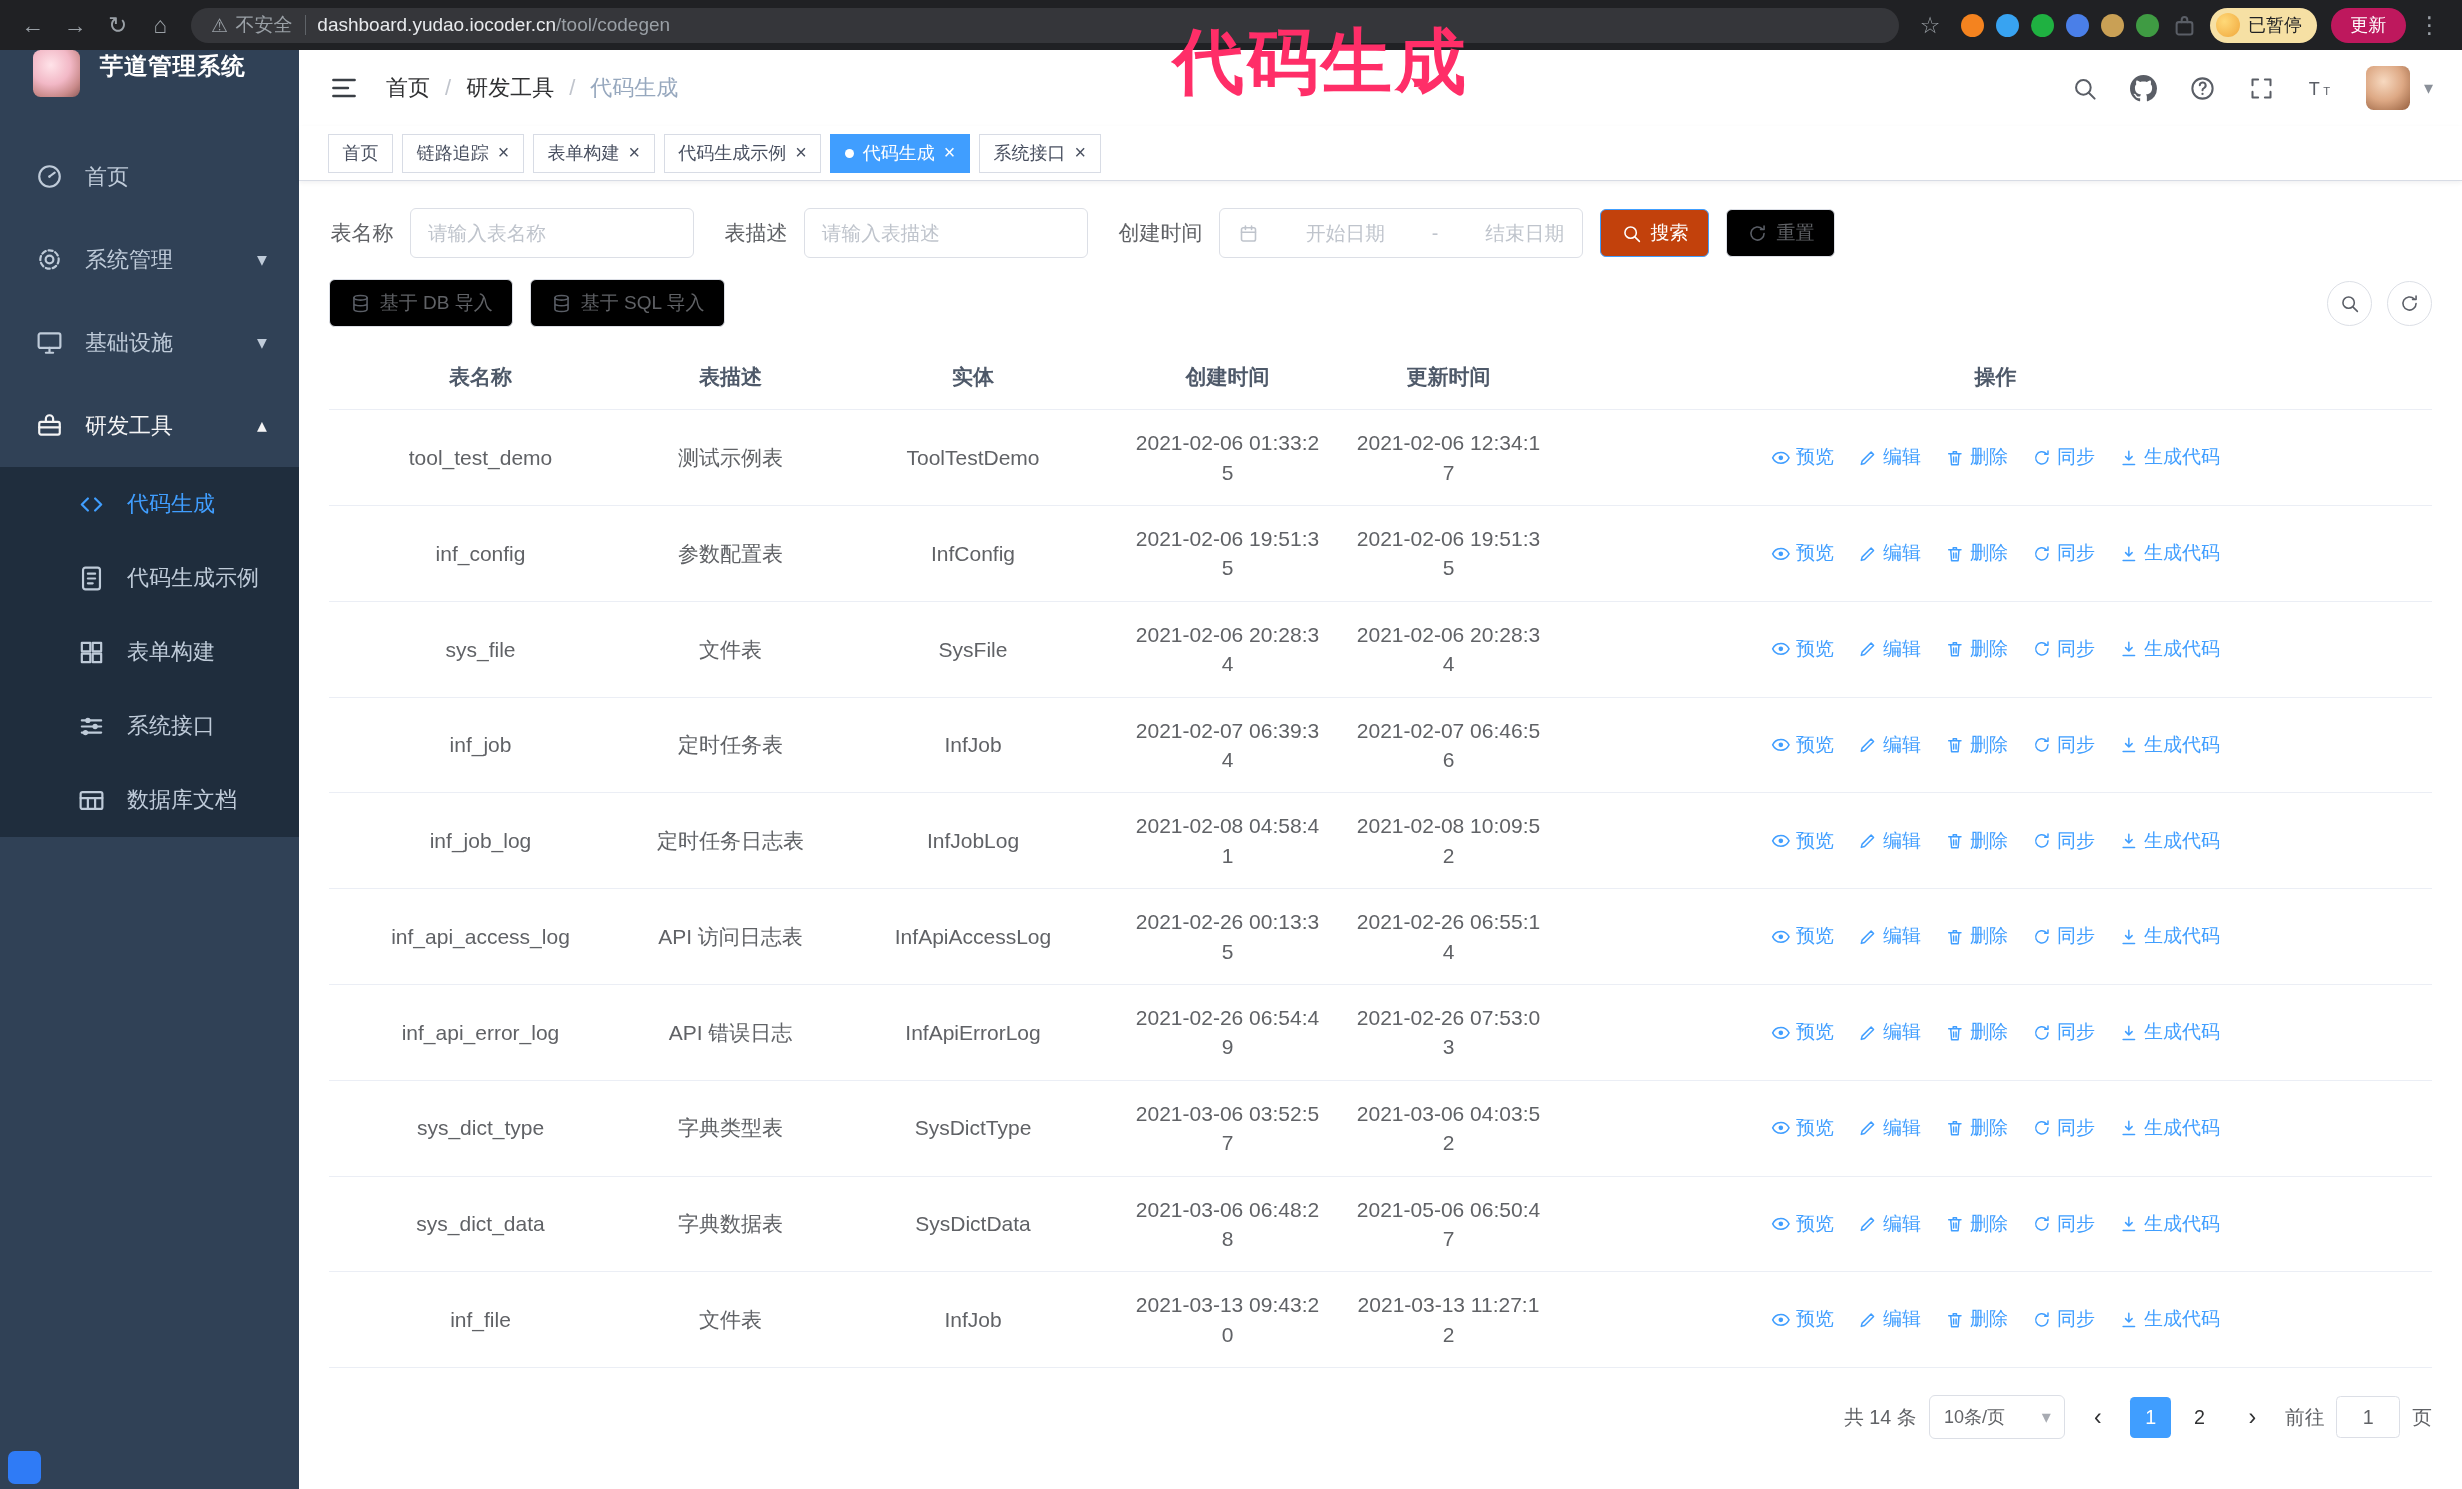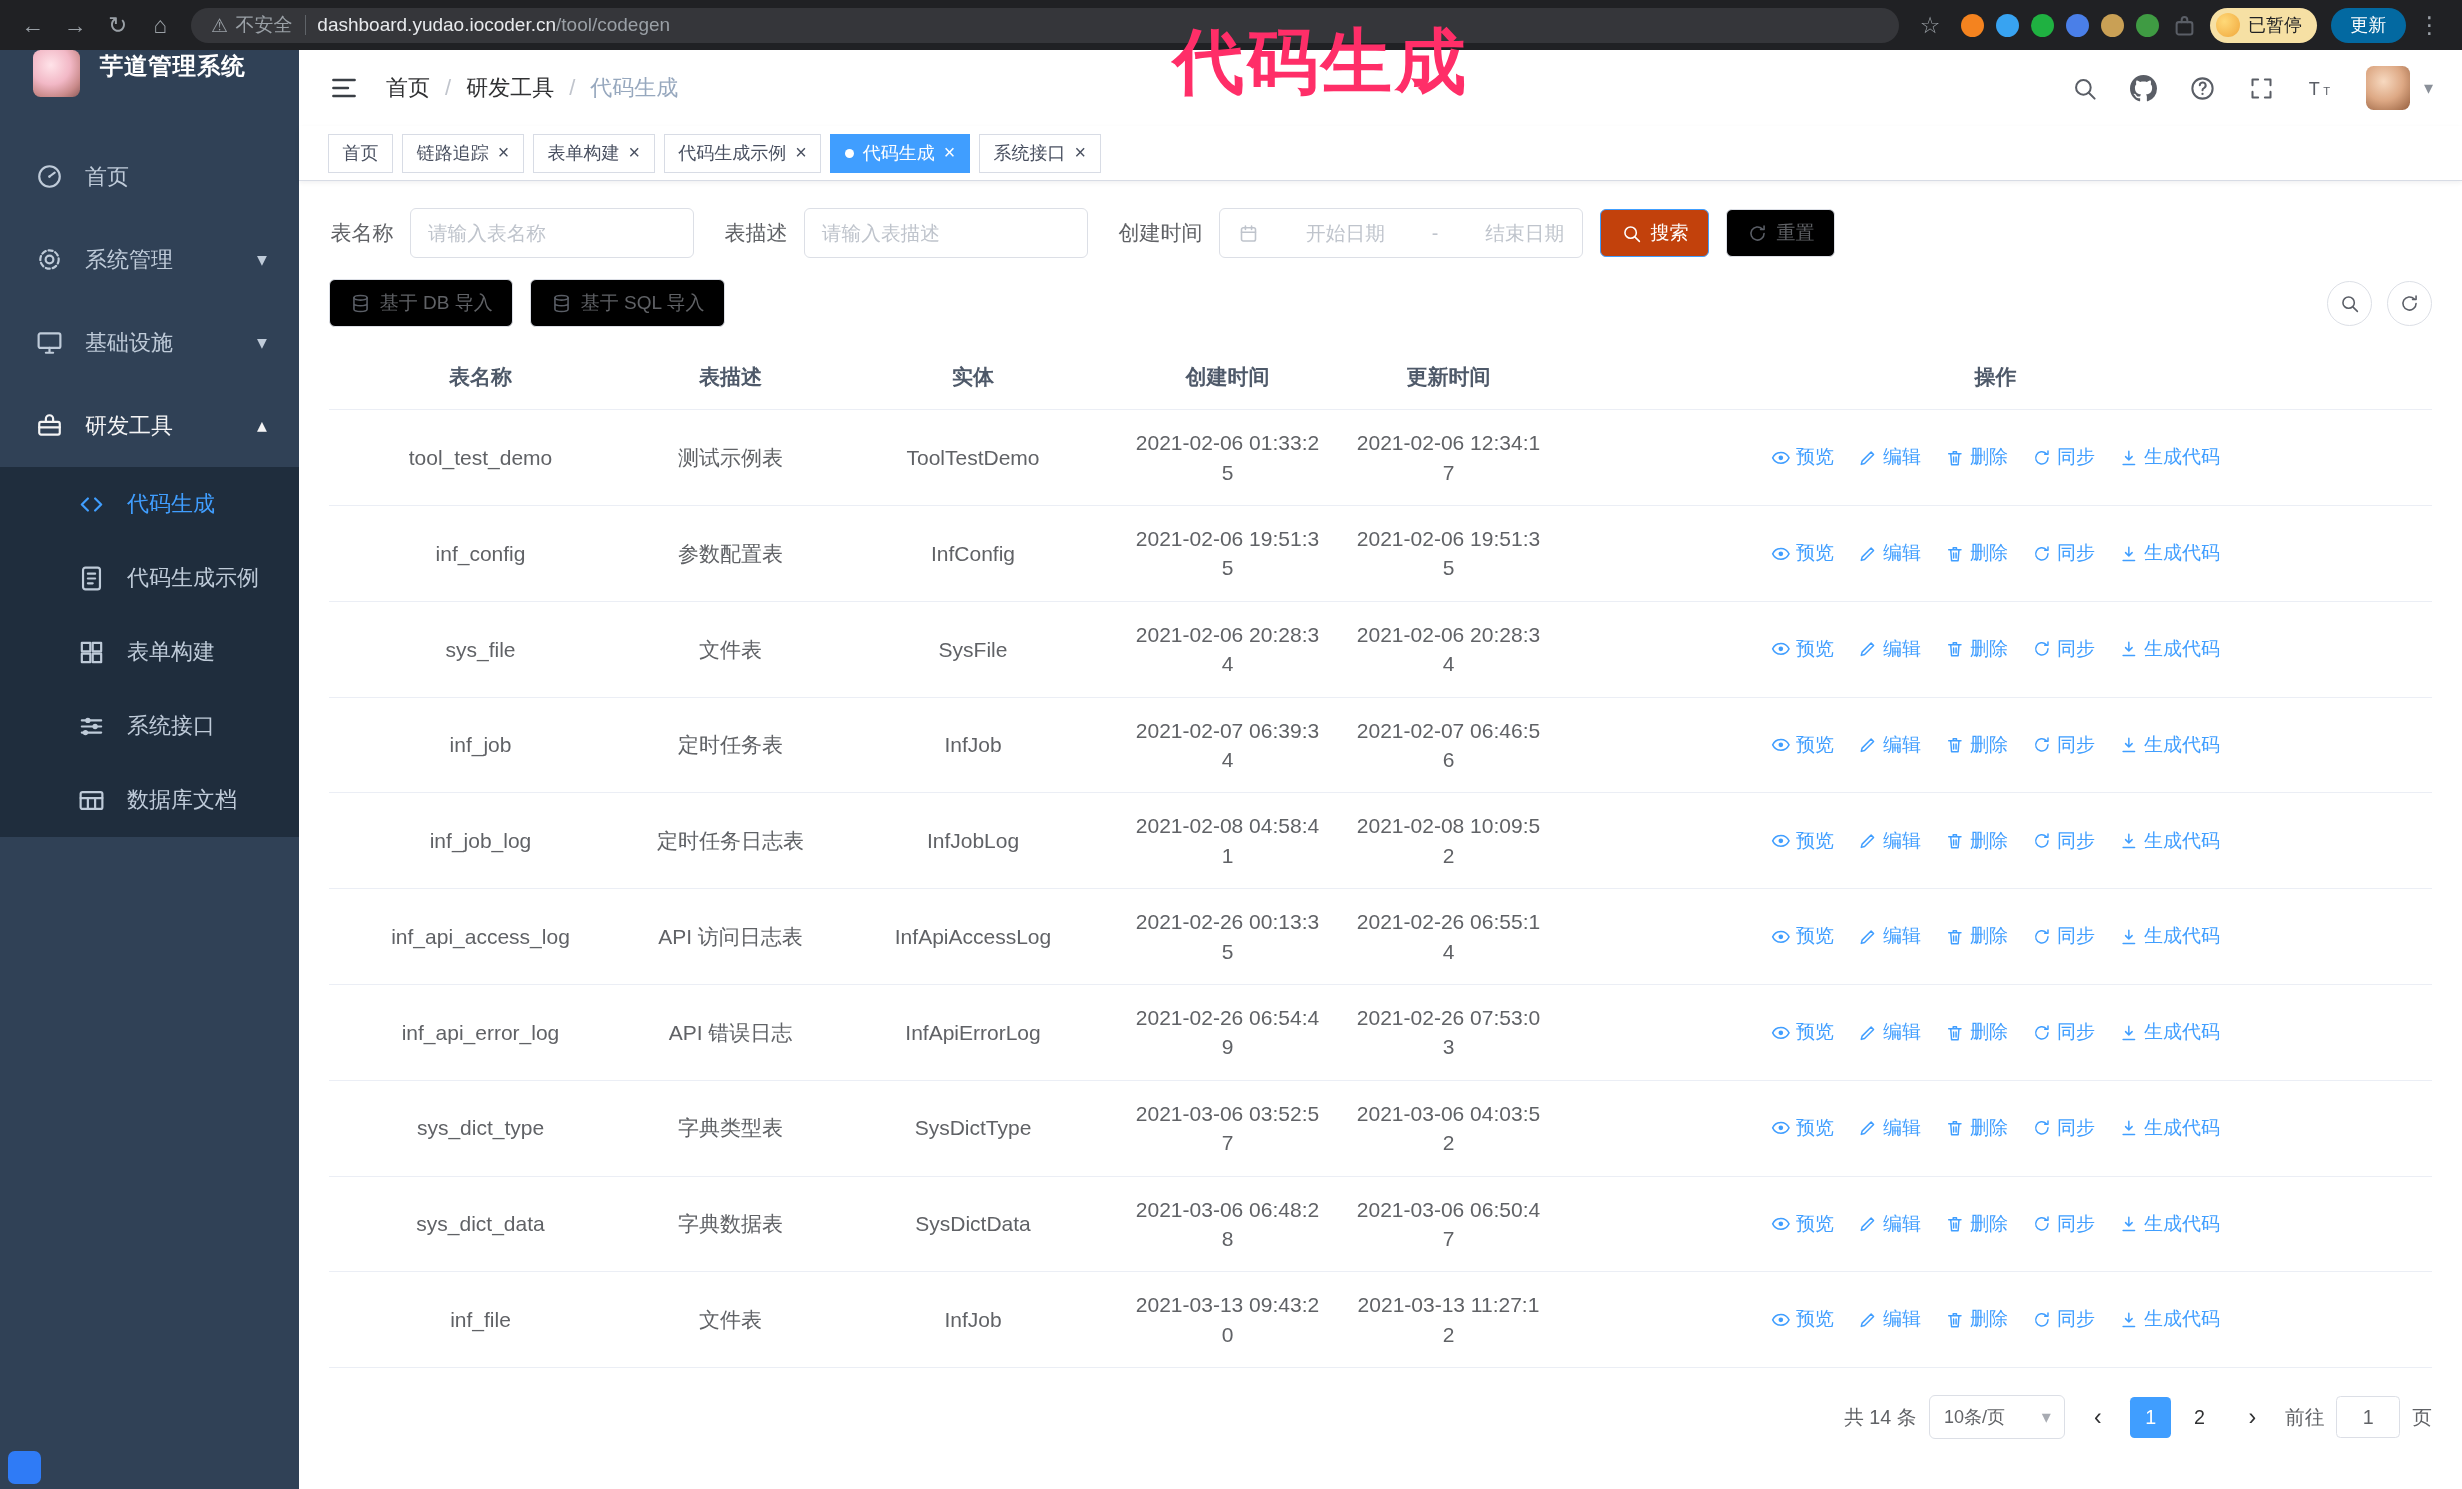--- a/index.html
+++ b/index.html
@@ -12,21 +12,21 @@
 .urlbar{flex:1;height:35px;background:#35363a;border-radius:17.4px;display:flex;align-items:center;padding:0 19.7px;margin:0 7.6px;font-size:19px;color:#9aa0a6;cursor:text}
 .warn{font-size:19px;margin-right:7.6px}
 .sep-v{width:0.8px;height:19.7px;background:#5f6368;margin:0 12px}
 .url-host{color:#e8eaed}
 .url-path{color:#9aa0a6}
 .ext-group{display:inline-flex;align-items:center;gap:12px;margin:0 7.6px}
 .ext{width:23px;height:23px;border-radius:50%;display:inline-block;cursor:pointer}
 .puzzle{color:#9aa0a6;width:26px;height:26px}
 .chip{height:35px;border-radius:17.4px;background:#f6e0a4;color:#202124;display:inline-flex;align-items:center;gap:7.6px;padding:0 15px 0 6px;font-size:18px;margin-left:7.6px;cursor:pointer;white-space:nowrap}
 .chip-face{width:24px;height:24px;border-radius:50%;background:radial-gradient(circle at 35% 35%,#ffd978,#f0a73c)}
-.update{height:35px;border-radius:17.4px;background:#0369a1;color:#fff;display:inline-flex;align-items:center;padding:0 19.7px;font-size:18px;margin-left:9px;cursor:pointer;white-space:nowrap}
+.update{height:35px;border-radius:17.4px;background:#be185d;color:#fff;display:inline-flex;align-items:center;padding:0 19.7px;font-size:18px;margin-left:9px;cursor:pointer;white-space:nowrap}
 
 
 .nic{display:inline-flex;align-items:center;justify-content:center;width:27px;height:27px;color:#5a5e66;cursor:pointer}
 .nic svg{width:100%;height:100%}
 .nic.big{width:32px;height:32px;color:#3a3f45}
 .nic.sm{width:21px;height:21px}
 .nic.white{color:#fff}
 .ic{display:inline-flex;width:29px;height:29px;color:inherit}
 .ic svg{width:100%;height:100%}
 
@@ -830,21 +830,21 @@
                       <span>生成代码</span>
                     </a>
                   </div>
                 </td>
               </tr>
               <tr>
                 <td>sys_dict_data</td>
                 <td>字典数据表</td>
                 <td>SysDictData</td>
                 <td class="date">2021-03-06 06:48:28</td>
-                <td class="date">2021-03-06 06:50:47</td>
+                <td class="date">2021-05-06 06:50:47</td>
                 <td>
                   <div class="ops">
                     <a class="op">
                       <span class="op-ic">
                         <svg viewBox="0 0 24 24">
                           <path d="M12 5.5C6.5 5.5 3 10 2 12c1 2 4.5 6.5 10 6.5S21 14 22 12c-1-2-4.5-6.5-10-6.5z" fill="none" stroke="currentColor" stroke-width="1.8"></path>
                           <circle cx="12" cy="12" r="2.8" fill="currentColor"></circle>
                         </svg>
                       </span>
                       <span>预览</span>

